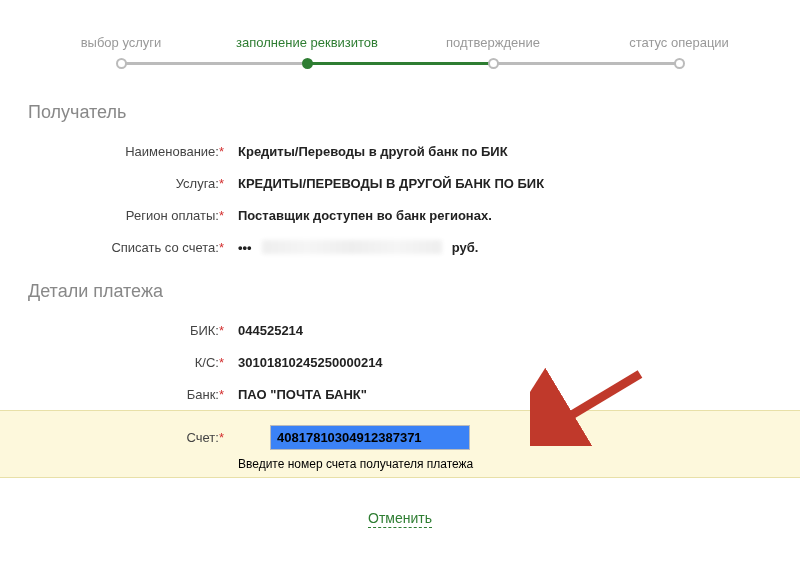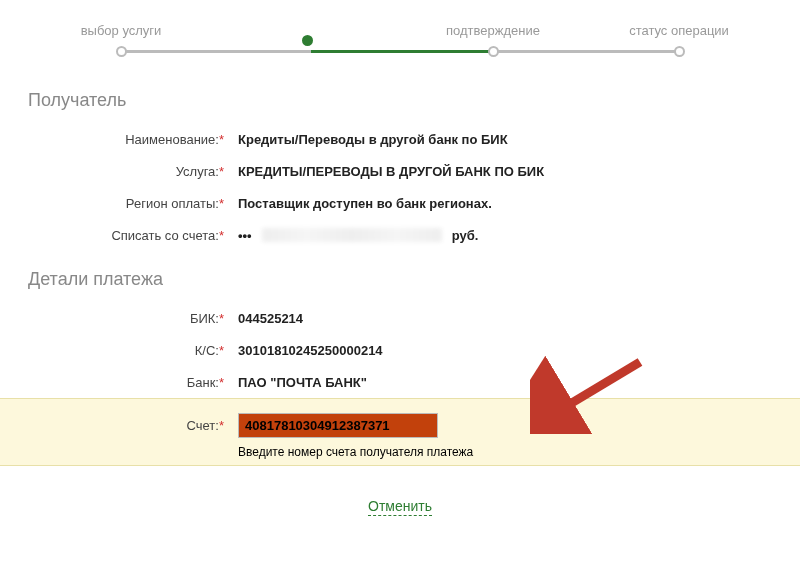--- a/index.html
+++ b/index.html
@@ -3,21 +3,21 @@
   <meta charset="utf-8">
   <style>
     * { box-sizing: border-box; margin: 0; padding: 0; }
     body {
       font-family: Arial, Helvetica, sans-serif;
       font-size: 13px;
       color: #333;
       background: #fff;
       width: 800px;
     }
-    .container { padding: 20px 28px; }
+    .container { padding: 32px 28px; }
 
     
     .stepper {
       display: flex;
       align-items: center;
       justify-content: space-between;
       margin-bottom: 30px;
       position: relative;
       height: 40px;
     }
@@ -114,21 +114,22 @@
       position: relative;
     }
     .highlight-row .form-row { padding: 2px 0; }
     .input-account {
       font-family: inherit;
       font-size: 13px;
       padding: 4px 6px;
       border: 1px solid #bbb;
       width: 200px;
       font-weight: bold;
-      background: #c2410c;
+      background: #3b82f6;
+      margin-left: 32px;
     }
     .hint {
       font-size: 12px;
       color: #000000;
       margin-left: 210px;
       margin-top: 4px;
     }
 
     
     .arrow {
@@ -174,20 +175,21 @@
   <div class="stepper">
     <div class="step-line l1"></div>
     <div class="step-line l2 active"></div>
     <div class="step-line l3"></div>
 
     <div class="step">
       <span class="step-label">выбор услуги</span>
       <span class="step-circle"></span>
     </div>
     <div class="step">
+      <span class="step-label active">заполнение реквизитов</span>
       <span class="step-circle active"></span>
     </div>
     <div class="step">
       <span class="step-label">подтверждение</span>
       <span class="step-circle"></span>
     </div>
     <div class="step">
       <span class="step-label">статус операции</span>
       <span class="step-circle"></span>
     </div>

